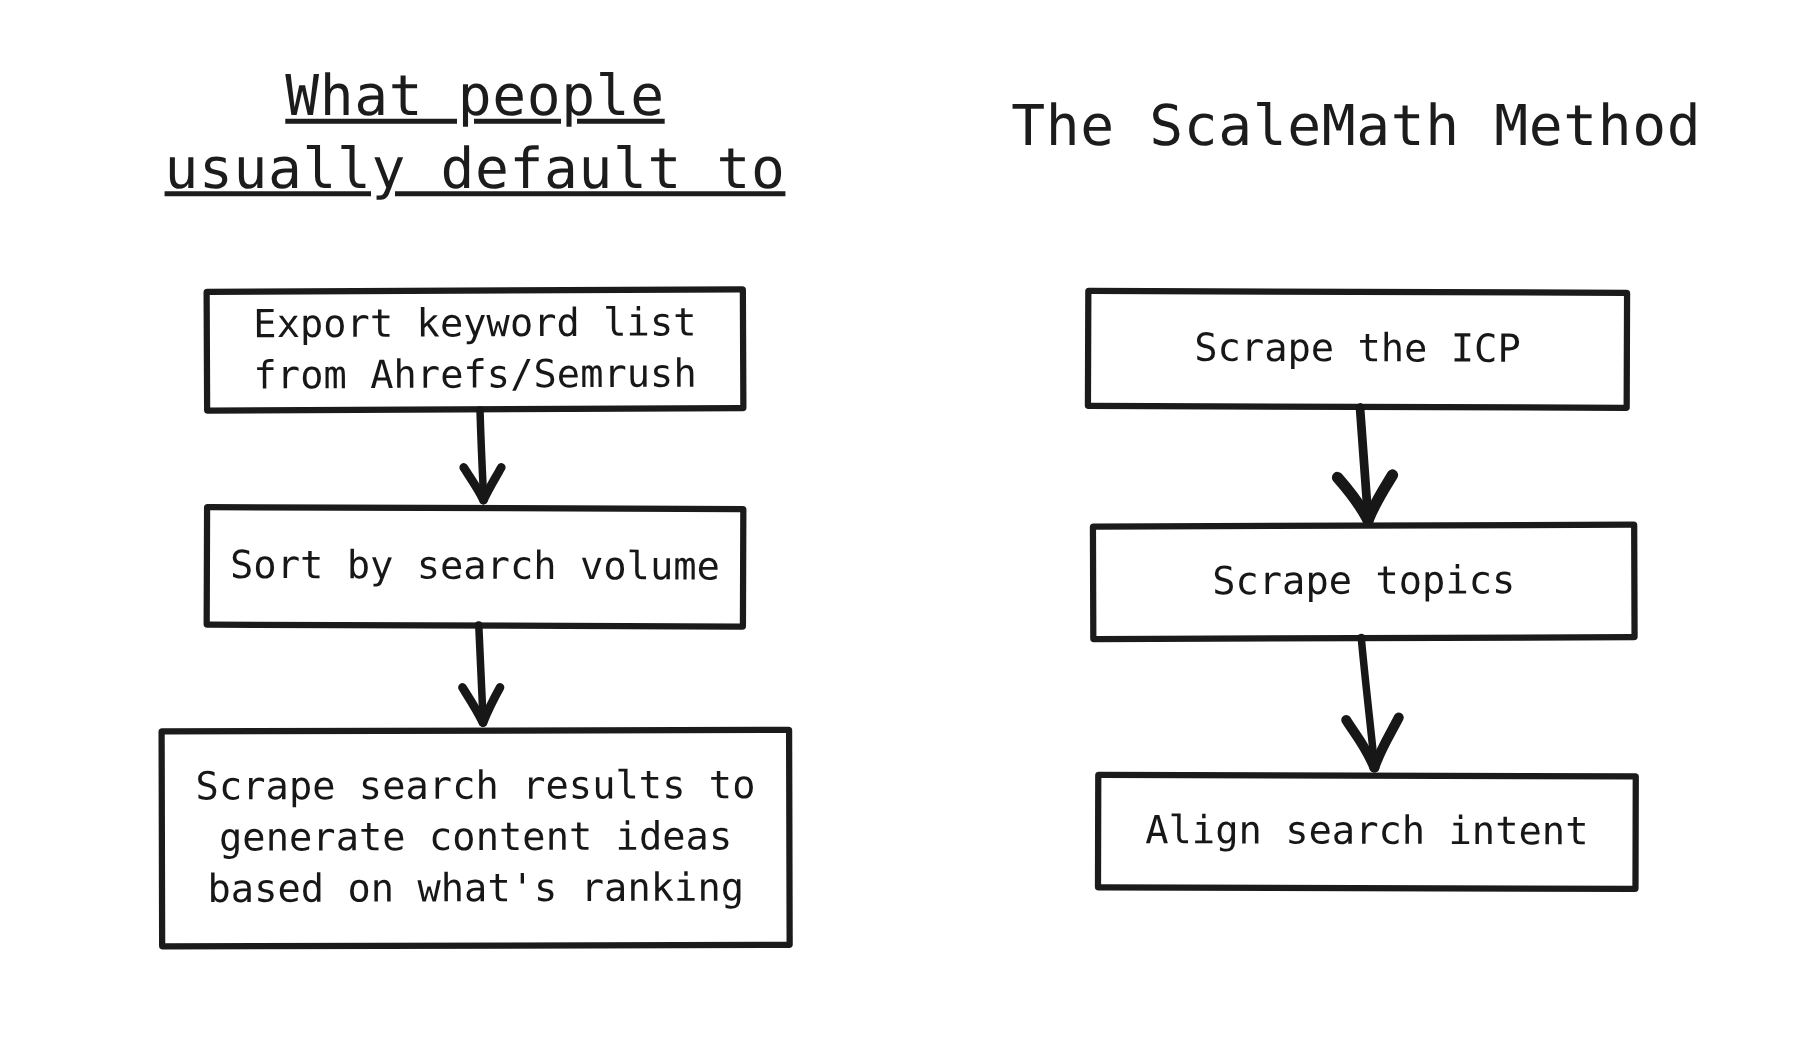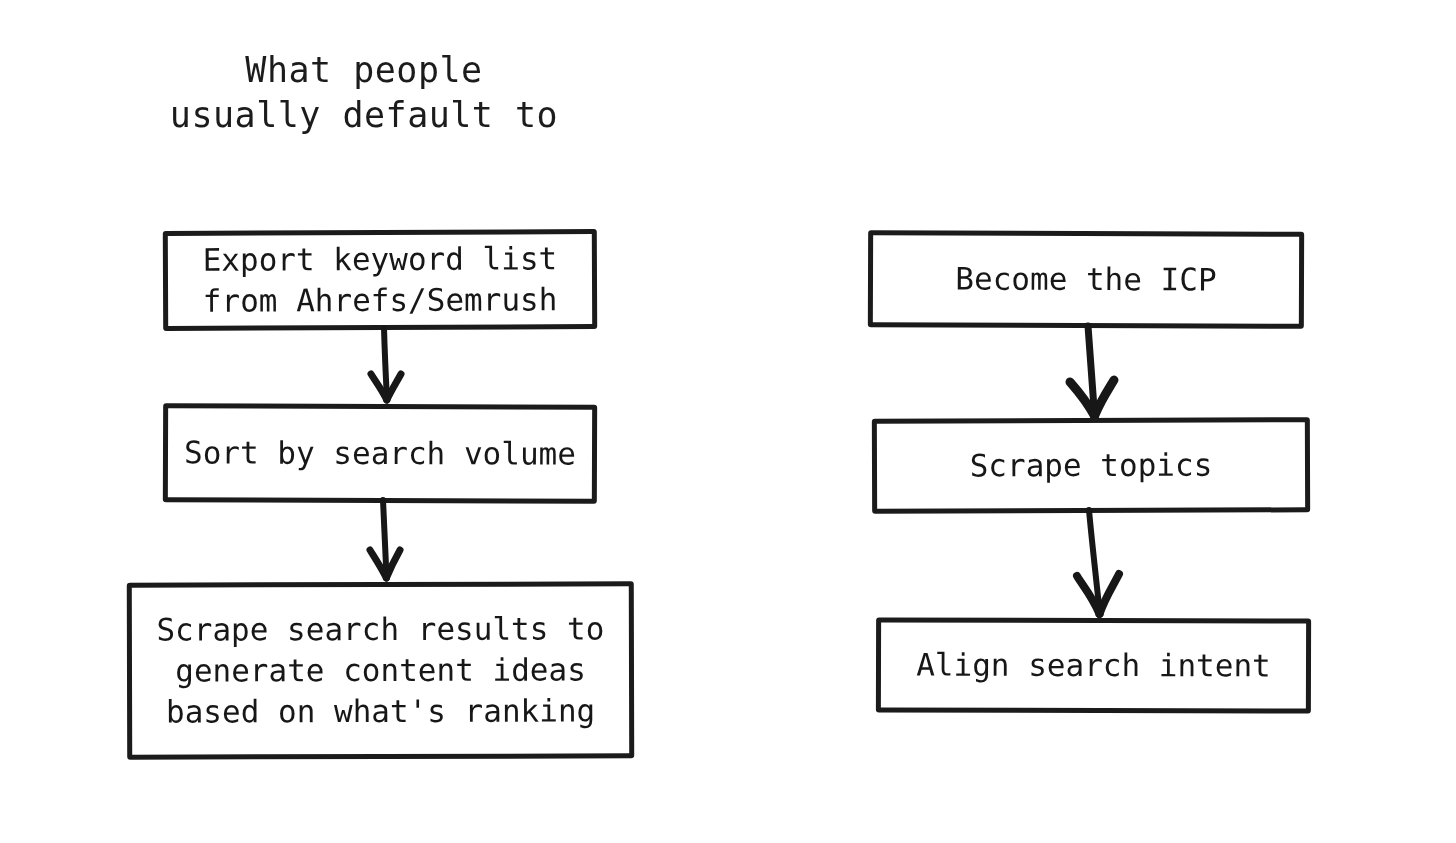--- a/index.html
+++ b/index.html
@@ -27,24 +27,25 @@
     position: absolute;
     text-align: center;
     font-family: "DejaVu Sans Mono", "Liberation Mono", monospace;
     font-weight: 500;
     color: #1c1c1c;
     letter-spacing: 0.5px;
     line-height: 1.28;
     white-space: pre-line;
   }
   #title-left {
-    left: 44px;
+    left: 60px;
     top: 48px;
     width: 640px;
-    font-size: 35px;
+    font-size: 45px;
+    text-decoration: underline;
   }
   #title-right {
     left: 760px;
     top: 72px;
     width: 650px;
     font-size: 45px;
   }
 
   
   .flow-box {
@@ -121,23 +122,24 @@
       <path d="M60 52 C55 61, 50.5 70, 46.4 80" stroke-width="7"></path>
     </svg>
   </div>
 
   <div class="flow-box" id="box-l3">
     <span class="box-text">Scrape search results to
 generate content ideas
 based on what's ranking</span>
   </div>
 
+  <div class="col-title" id="title-right">The ScaleMath Method</div>
 
   <div class="flow-box" id="box-r1">
-    <span class="box-text">Become the ICP</span>
+    <span class="box-text">Scrape the ICP</span>
   </div>
 
   <div class="arrow" id="arrow-r1">
     <svg viewBox="0 0 120 104" preserveAspectRatio="none">
       <path d="M48 2 C49.5 26, 51.5 52, 54 84" stroke-width="7"></path>
       <path d="M30 58 C37 66, 46 76, 54.5 92" stroke-width="9"></path>
       <path d="M74 56 C68 66, 60.5 77, 54.5 92" stroke-width="9"></path>
     </svg>
   </div>
 

